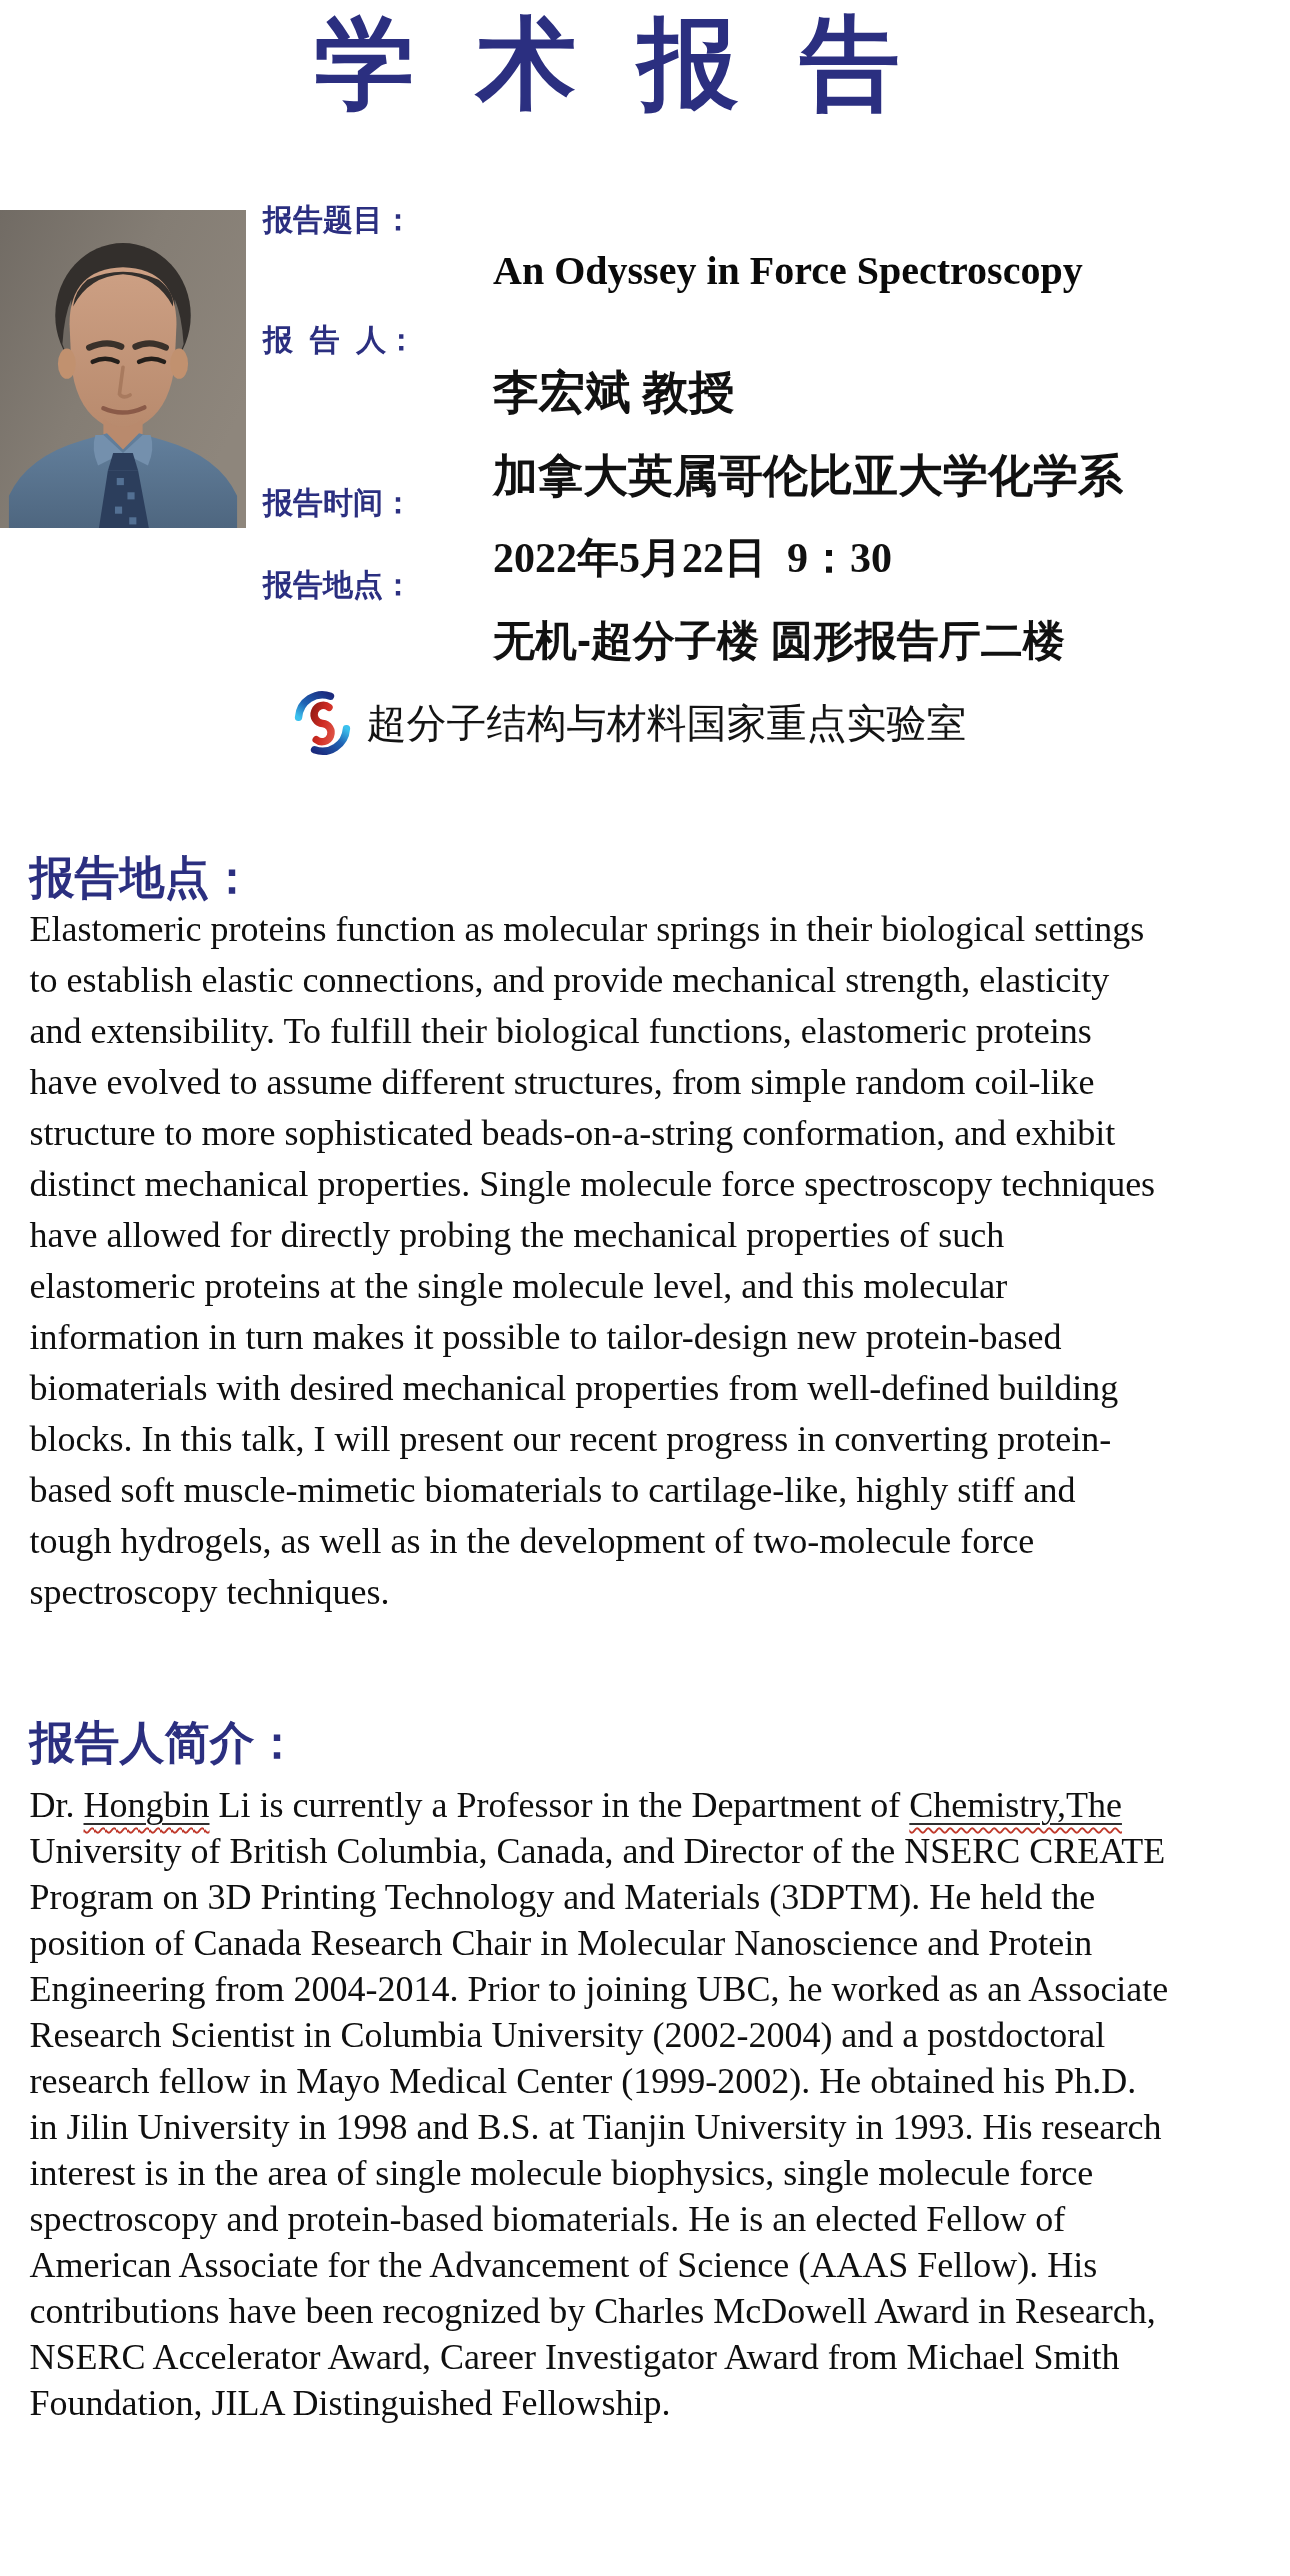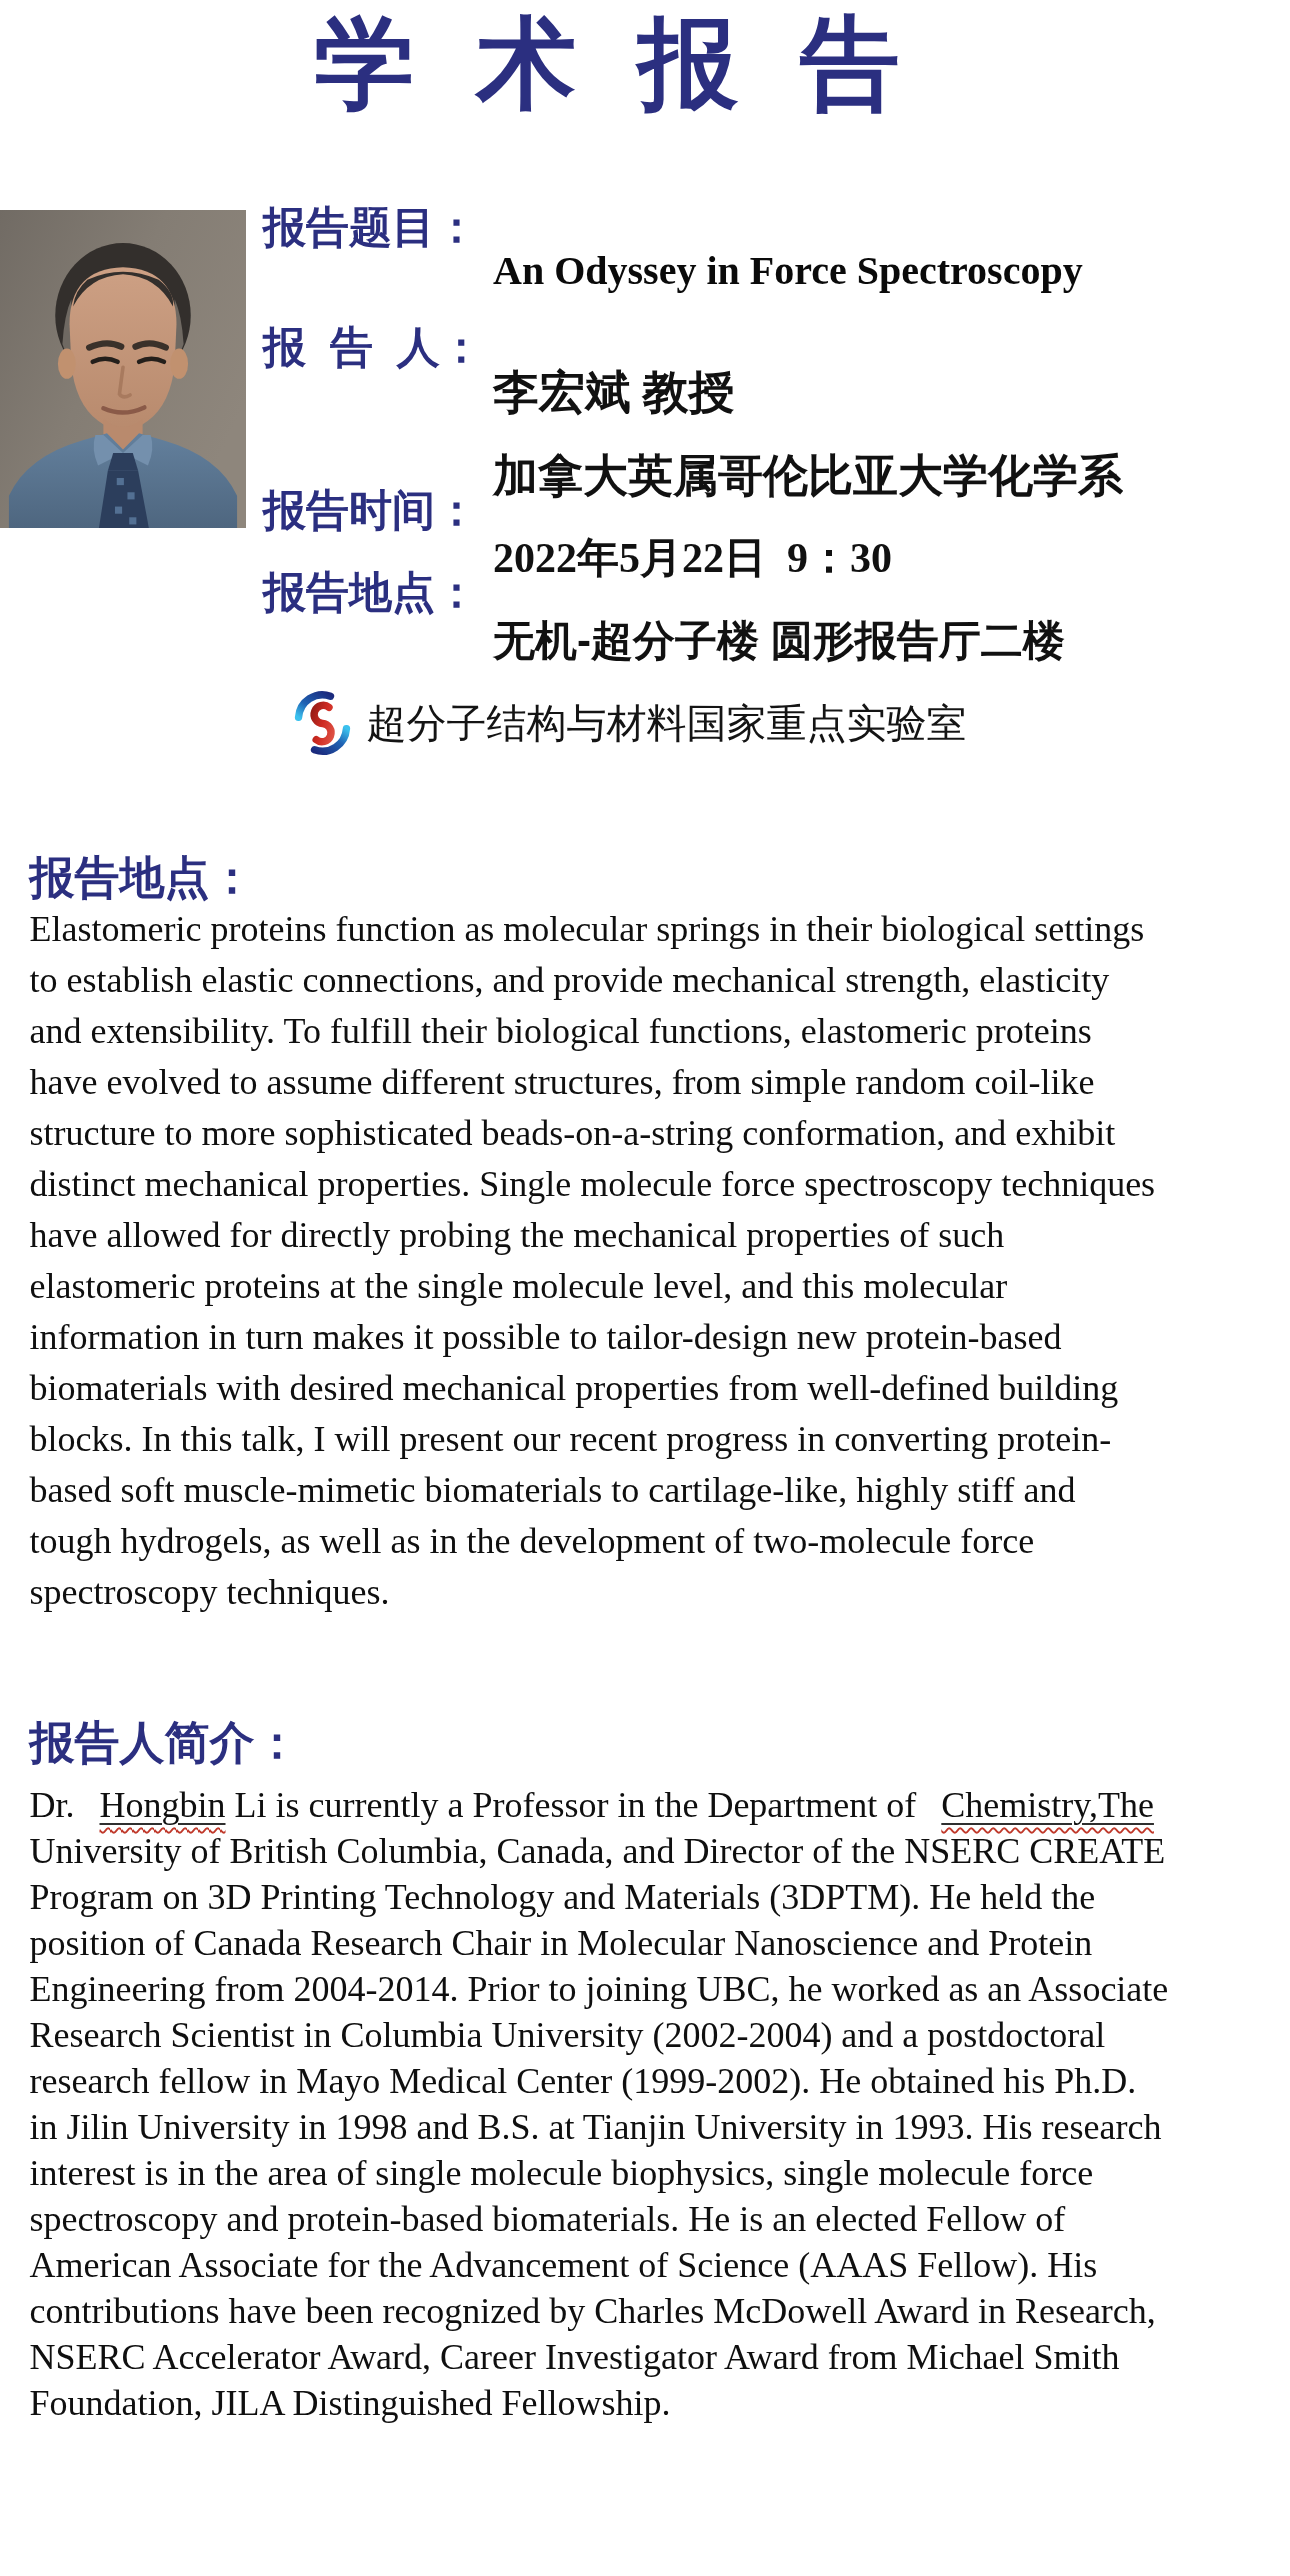--- a/index.html
+++ b/index.html
@@ -12,21 +12,21 @@
     position:absolute;top:10.7px;left:0;width:100%;margin:0;text-align:center;
     font-family:"Liberation Sans","DejaVu Sans",sans-serif;font-weight:800;
     font-size:100px;line-height:1.05;color:#2b2f80;letter-spacing:0.17em;
     transform:translateX(-14.3px);white-space:pre;
   }
   .photo{position:absolute;left:0;top:210px;width:246px;height:318px;}
   .photo svg{display:block;width:100%;height:100%;}
   .lbl{
     position:absolute;left:263px;line-height:1.08;
     font-family:"Liberation Sans","DejaVu Sans",sans-serif;font-weight:700;
-    font-size:43px;color:#2b2f80;white-space:pre;
+    font-size:30px;color:#2b2f80;white-space:pre;
   }
   .val{position:absolute;left:493px;line-height:1.08;white-space:pre;margin-top:48px;}
   .topic{font-weight:700;font-size:40px;color:#0a0a0a;font-family:"Liberation Serif","DejaVu Serif",serif;}
   .speaker{font-size:46px;font-weight:700;font-family:"Liberation Serif","DejaVu Serif",serif;}
   .affil{font-size:45px;font-weight:700;font-family:"Liberation Serif","DejaVu Serif",serif;}
   .timev{font-size:42px;font-weight:700;font-family:"Liberation Serif","DejaVu Serif",serif;}
   .venuev{font-size:42px;font-weight:700;font-family:"Liberation Sans","DejaVu Sans",sans-serif;}
   .lab-row{
     position:absolute;top:680px;left:0;width:100%;height:86px;
     display:flex;justify-content:center;align-items:center;gap:16px;
@@ -42,21 +42,21 @@
   .para{position:absolute;left:29.5px;width:1250px;font-size:36px;color:#0f0f0f;}
   .para div{white-space:pre;}
   #abstract-para{top:904px;line-height:51px;}
   #bio-para{top:1782px;line-height:46px;}
   .spell{
     text-decoration:underline;text-decoration-color:#2f2f2f;
     text-decoration-thickness:1.8px;text-underline-offset:6.3px;
   }
   .spell-wavy{
     text-decoration:underline wavy #c0392b;
-    text-decoration-thickness:1.8px;text-underline-offset:9.8px;margin-left:16px;
+    text-decoration-thickness:1.8px;text-underline-offset:9.8px;
   }
 </style>
 </head>
 <body>
 
 <div class="page">
 
   <h1 class="main-title">学 术 报 告</h1>
 
   <div class="photo">

